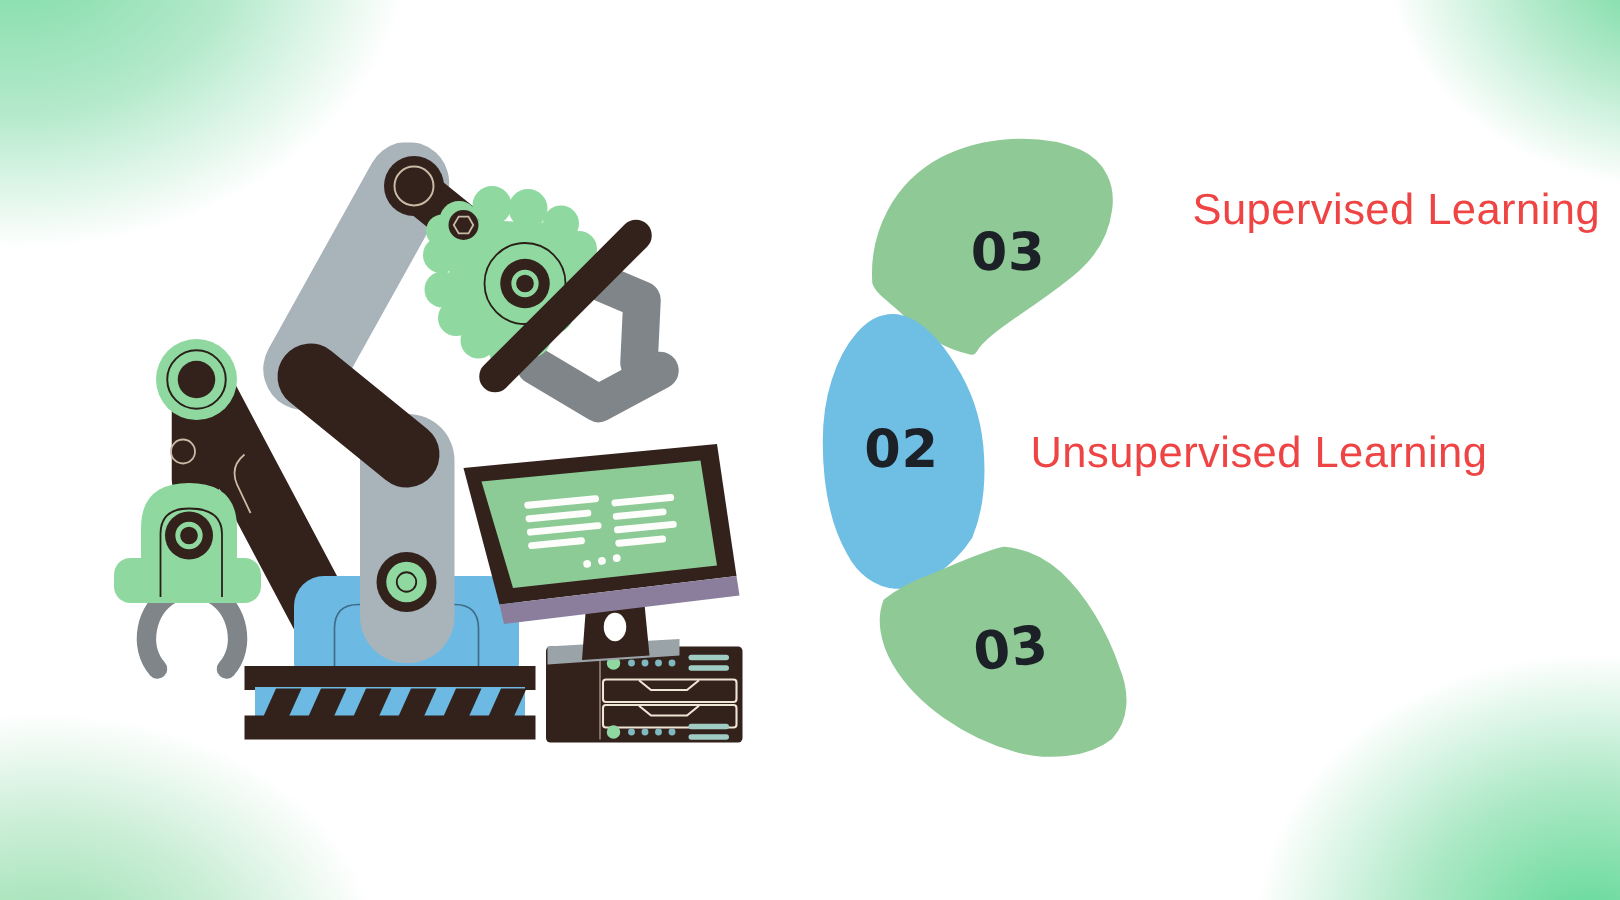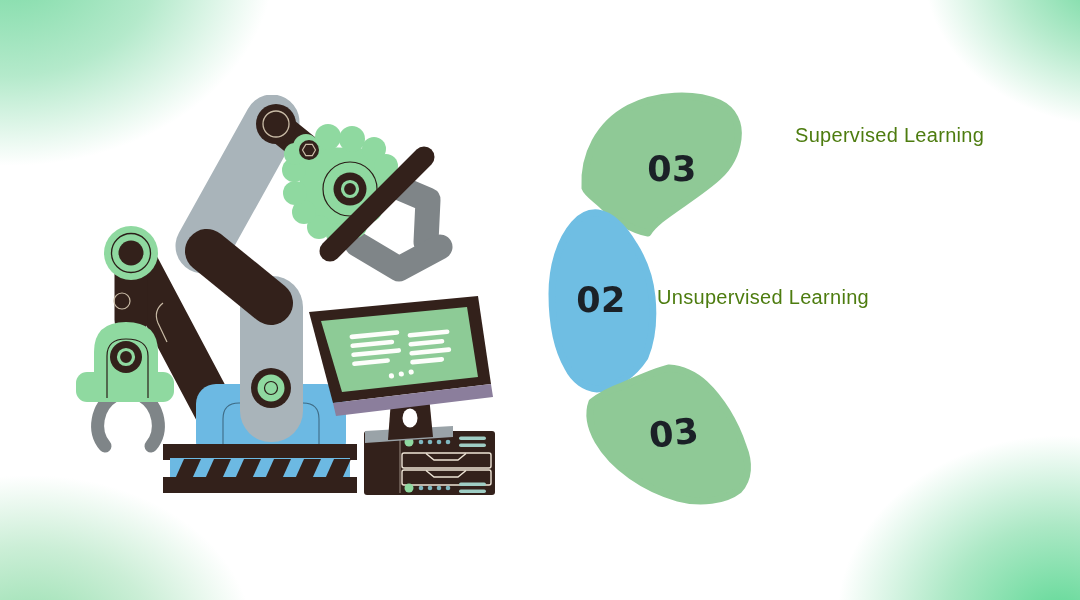--- a/index.html
+++ b/index.html
@@ -13,21 +13,21 @@
   .blob-tr{left:920px;top:-190px;width:400px;height:320px;
     background:radial-gradient(closest-side,rgba(86,210,142,.95),rgba(110,215,155,.5) 55%,rgba(255,255,255,0) 98%);}
   .blob-br{left:830px;top:430px;width:460px;height:380px;
     background:radial-gradient(closest-side,rgba(86,214,144,.95),rgba(104,214,150,.55) 50%,rgba(255,255,255,0) 97%);}
   .blob-bl{left:-200px;top:470px;width:460px;height:340px;
     background:radial-gradient(closest-side,rgba(120,214,152,.8),rgba(140,218,165,.45) 55%,rgba(255,255,255,0) 97%);}
   .robot-svg{position:absolute;left:60px;top:95px;width:440px;height:410px;}
   .arc-svg{position:absolute;left:540px;top:80px;width:230px;height:440px;}
   .seg-label{
     position:absolute;white-space:nowrap;
-    font-size:20px;font-weight:400;letter-spacing:.3px;color:#4d7c0f;
+    font-size:29px;font-weight:400;letter-spacing:.3px;color:#ef4444;
   }
   .seg-num{
     position:absolute;transform:translate(-50%,-50%);
     font-family:"DejaVu Sans",sans-serif;font-weight:700;font-size:35px;
     letter-spacing:.5px;color:#1b2127;
   }
   .seg-num.tilt{transform:translate(-50%,-50%) rotate(-7deg);}
 </style>
 </head>
 <body>
@@ -174,15 +174,15 @@
     <path stroke="#8FC996" stroke-width="7" stroke-linejoin="round" d="M 585 188 C 583 155 599 124 629 108 C 656 94 694 92 719 103 C 734 110 740 124 738 139 C 736 155 729 167 718 177 C 703 191 678 206 660 220 C 654 225 650 229 648 233 C 632 230 616 220 605 208 C 596 199 587 194 585 188 Z" fill="#8FC996"></path>
     <path stroke="#6FBEE3" stroke-width="7" stroke-linejoin="round" d="M 574 224 C 581 216 589 212 598 213 C 612 215 625 230 634 245 C 643 259 650 277 652 297 C 654 318 652 340 645 357 C 634 374 614 389 597 389 C 585 388 574 380 568 368 C 557 349 552 322 552 294 C 552 266 560 240 574 224 Z" fill="#6FBEE3"></path>
     <path stroke="#8FC996" stroke-width="7" stroke-linejoin="round" d="M 592 402 C 601 395 611 390 622 386 C 638 379 656 371 669 368 C 683 369 695 375 705 384 C 721 399 735 422 743 446 C 750 463 749 479 739 490 C 725 501 700 504 678 498 C 645 489 613 467 598 441 C 590 427 588 413 592 402 Z" fill="#8FC996"></path>
   </svg>
 
   <div class="seg-num" style="left:672px;top:169px">03</div>
   <div class="seg-num" style="left:601px;top:300px">02</div>
   <div class="seg-num tilt" style="left:674px;top:433px">03</div>
 
   <div class="seg-label" style="left:795px;top:124px">Supervised Learning</div>
-  <div class="seg-label" style="left:657px;top:286px">Unsupervised Learning</div>
+  <div class="seg-label" style="left:687px;top:286px">Unsupervised Learning</div>
 
 </div>
 
 </body></html>

